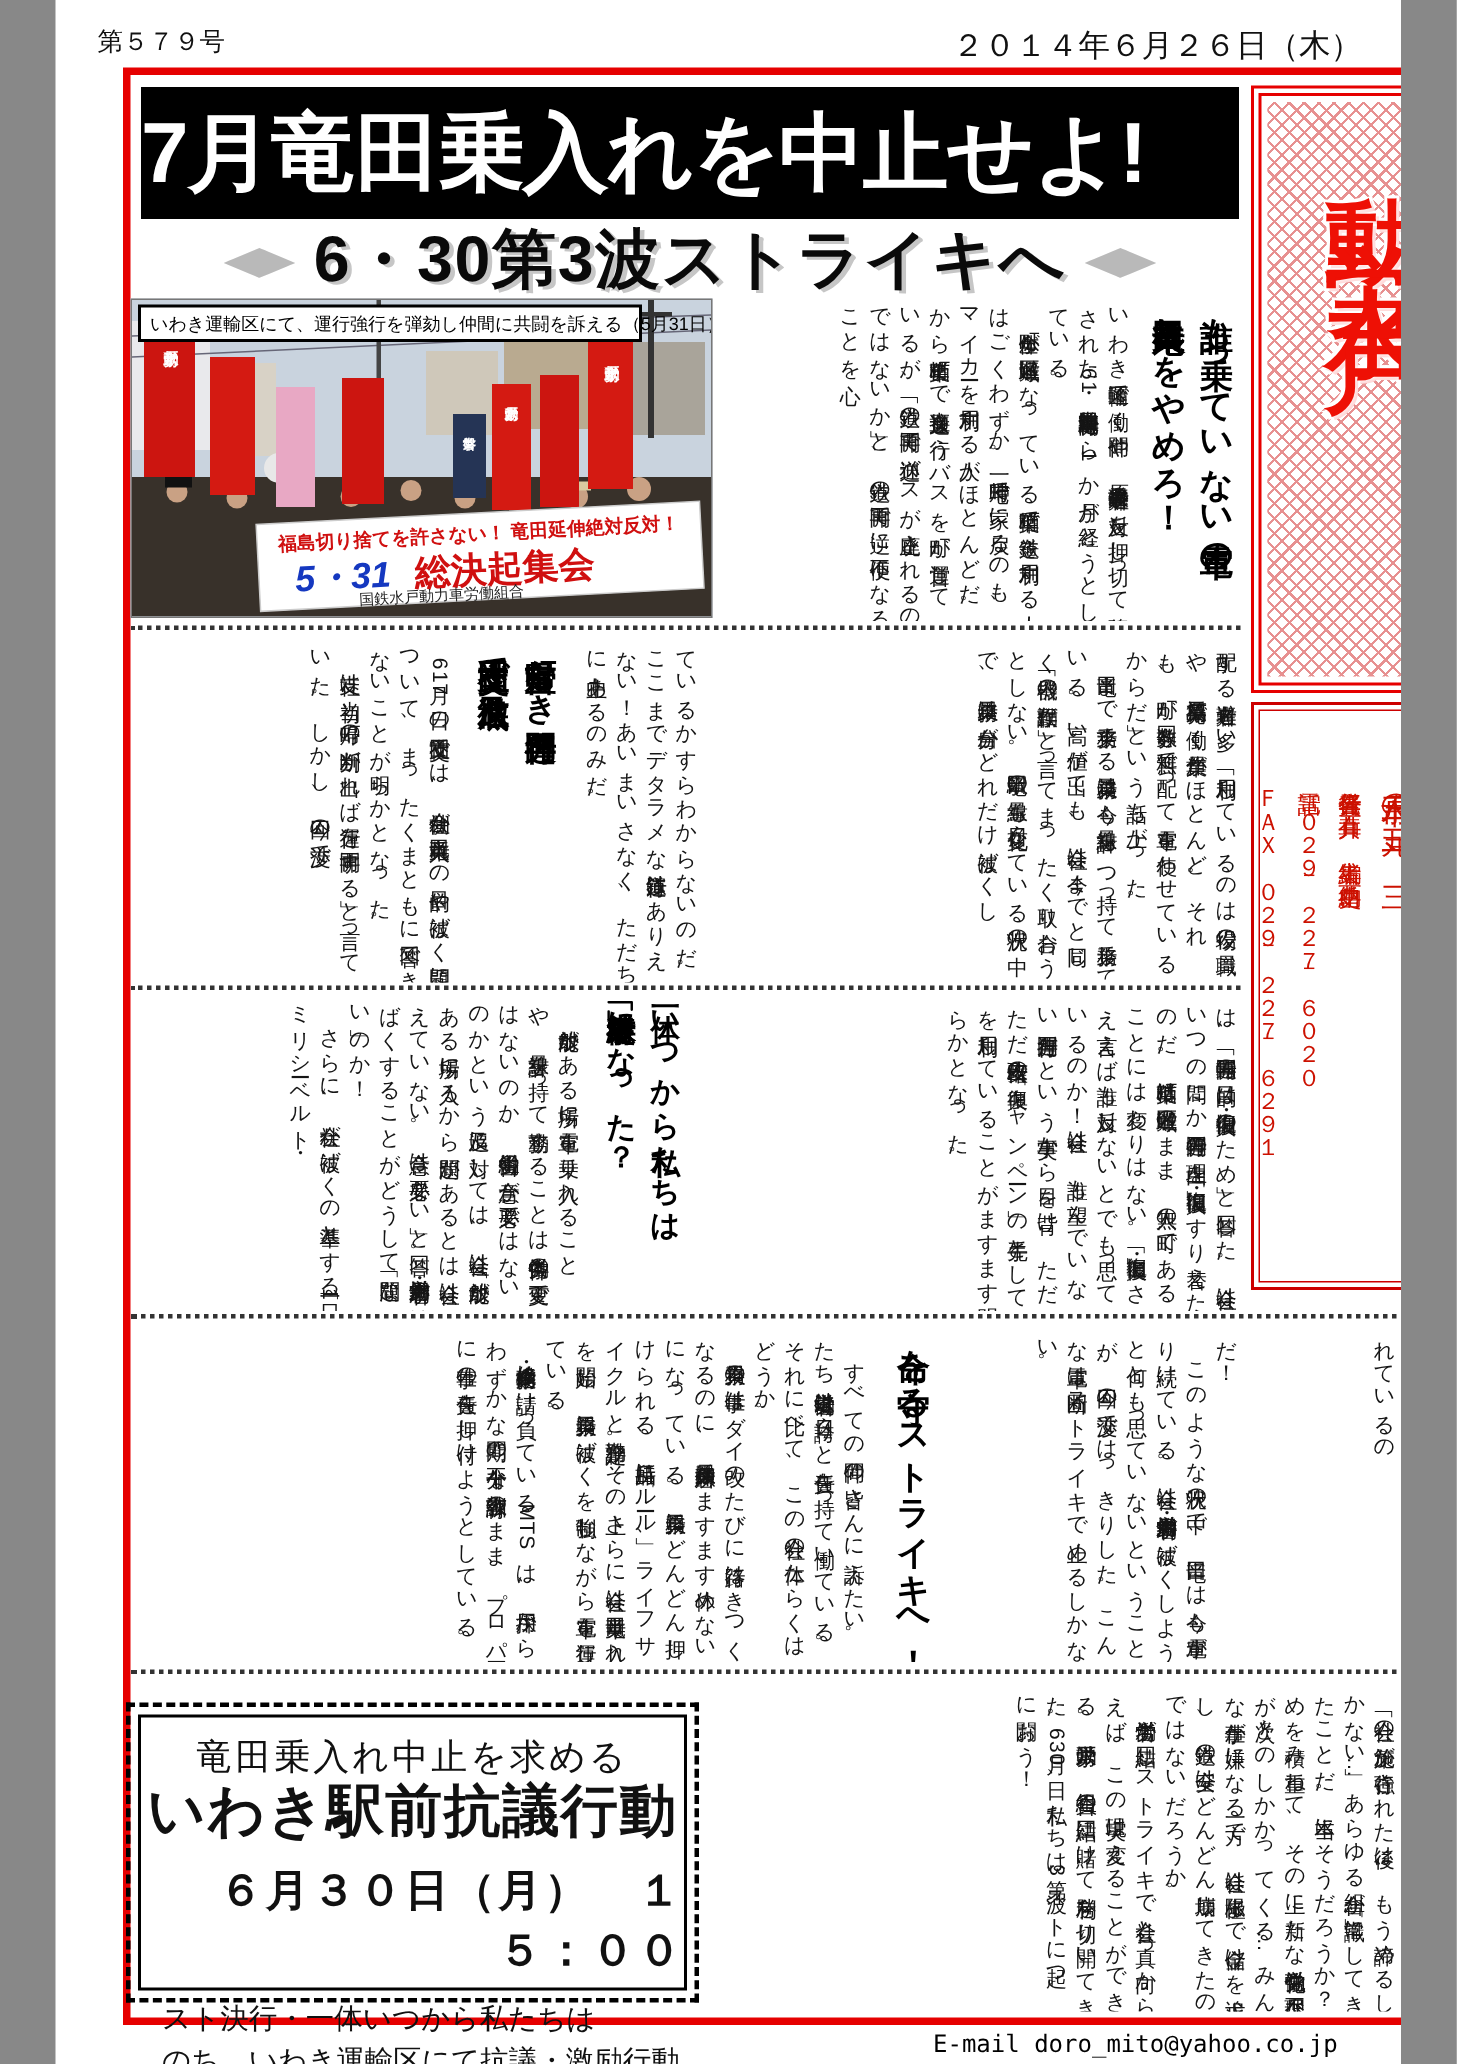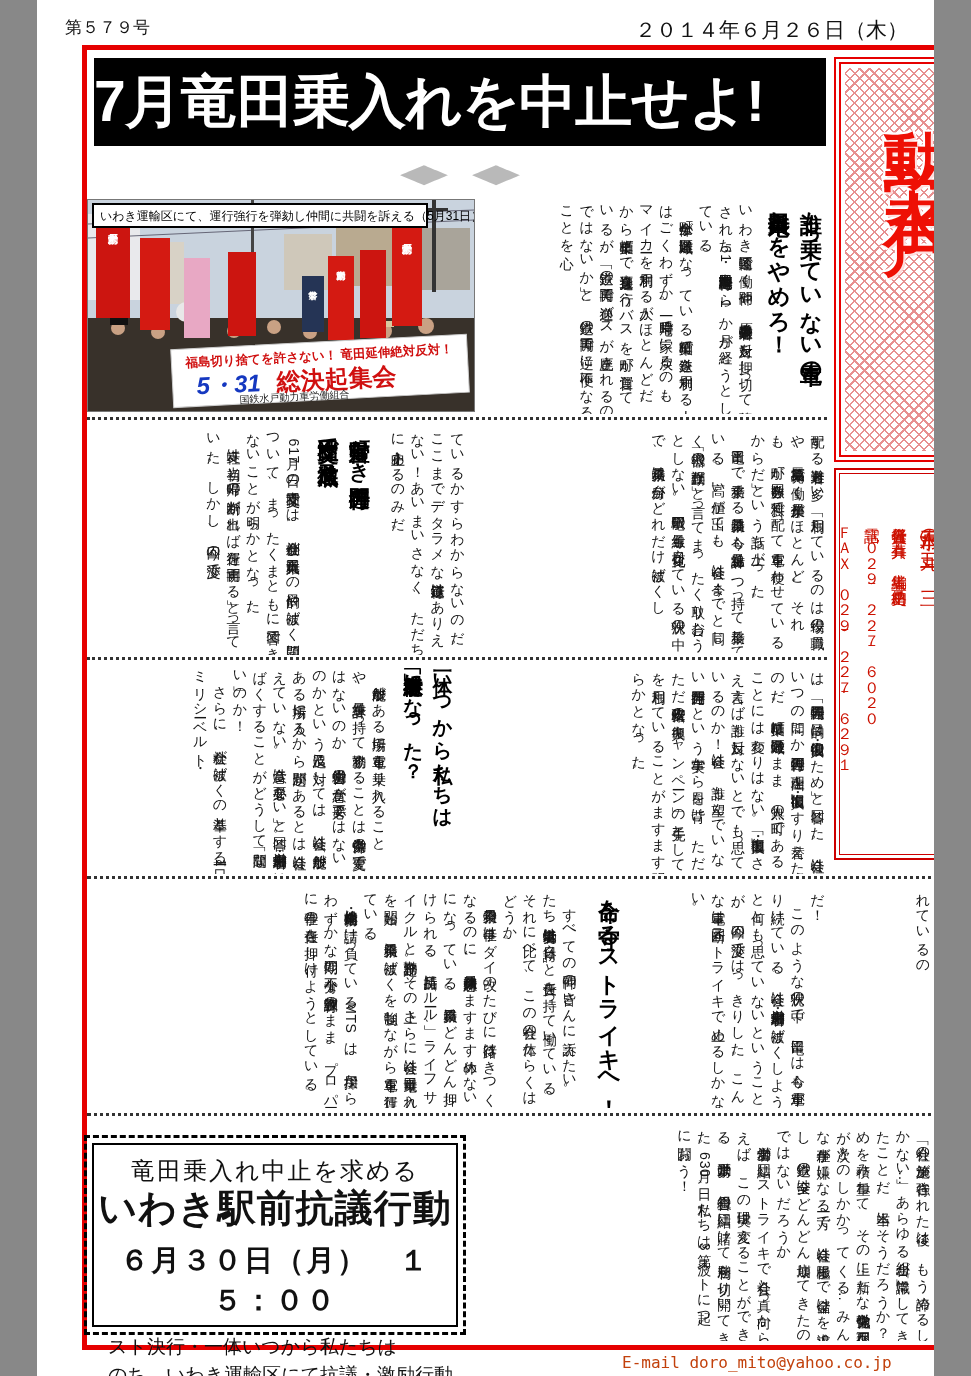--- a/index.html
+++ b/index.html
@@ -71,42 +71,43 @@
 
   
   .dotsep { position:absolute; height:0; border-top:3px dotted #333; }
 
   
   .notice { position:absolute; left:55px; top:1143px; width:366px; height:184px;
     background:#fff; border:2px solid #000; outline:3px dashed #000; outline-offset:5px;
     text-align:center; padding-top:10px; }
   .n1 { font-size:24px; font-weight:400; letter-spacing:2px; }
   .n2 { font-size:38px; font-weight:900; letter-spacing:1px; line-height:1.15; }
-  .n3 { font-size:29px; font-weight:bold; letter-spacing:2px; margin-top:10px; }
+  .n3 { font-size:29px; font-weight:bold; letter-spacing:2px; margin-top:10px;text-align:right; }
   .n4 { font-size:19px; margin-top:12px; text-align:left; padding-left:14px; line-height:1.5; }
 
   
-  .email { position:absolute; left:585px; top:1353px; color:#c2410c; font-size:16px;
+  .email { position:absolute; left:585px; top:1353px; color:#000000; font-size:16px;
     font-family:"DejaVu Sans Mono","Liberation Mono",monospace; }
 </style>
 </head>
 <body>
 
 <div id="page">
 
   <div class="hdr-issue">第５７９号</div>
   <div class="hdr-date">２０１４年６月２６日（木）</div>
 
   <div class="frame"></div>
 
   <div class="banner">
     <span>7月竜田乗入れを中止せよ!</span>
   </div>
   <div class="subhead">
     <span class="deco">◆</span>
+    <span class="txt">6・30第3波ストライキへ</span>
     <span class="deco">◆</span>
   </div>
 
   <div class="mast-name">
     <div class="inner">
         <div class="pattern">
       <div class="chars">動労水戸</div>
     </div>
       </div>
   </div>

